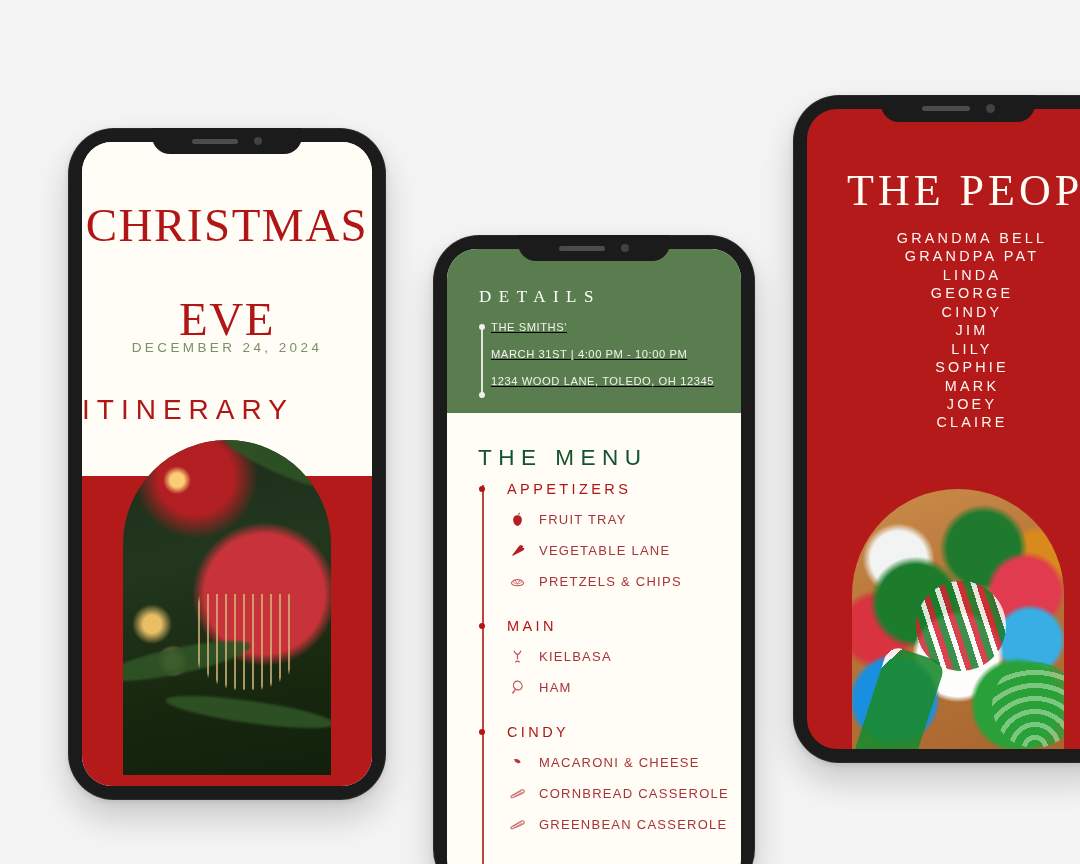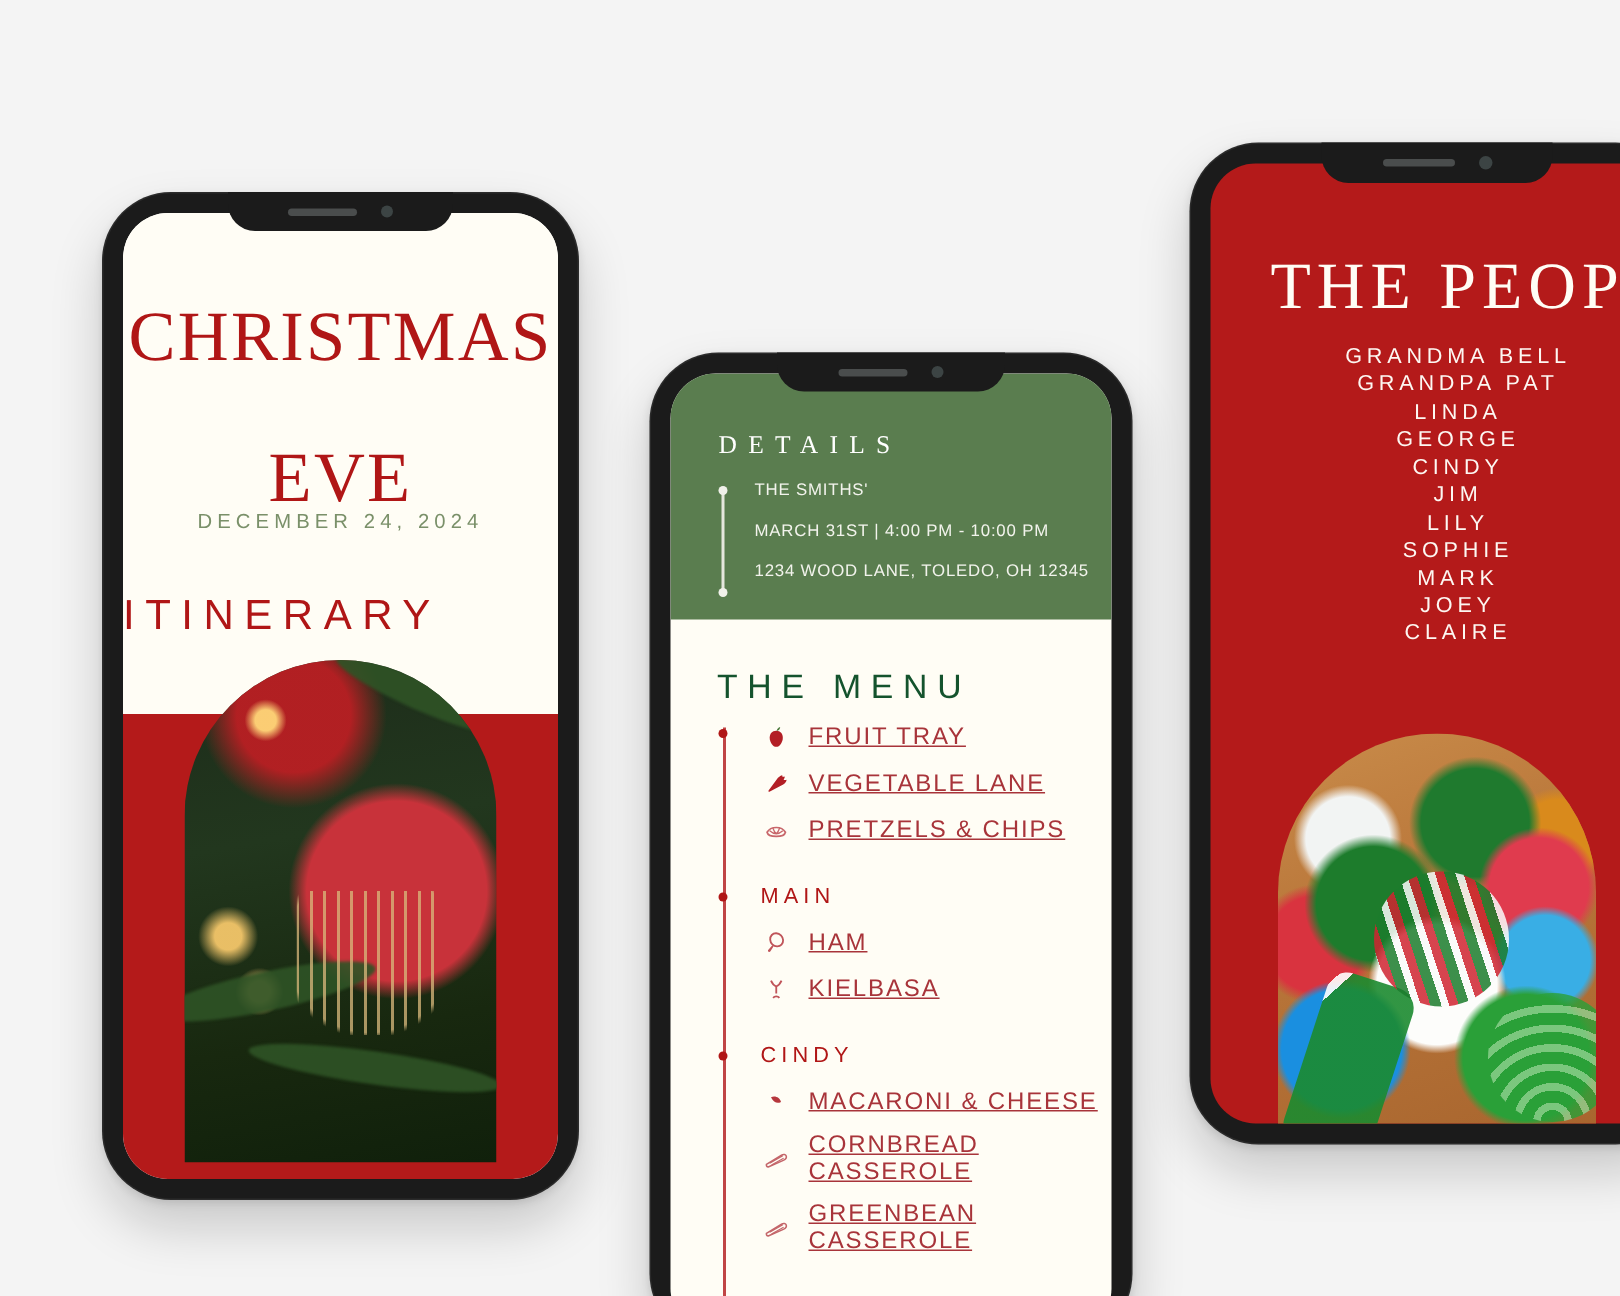--- a/index.html
+++ b/index.html
@@ -105,21 +105,21 @@
   .detail-rail{
     position:absolute;left:34px;top:78px;width:2px;height:68px;
     background:#e5e7dd;
   }
   .detail-rail .dot{
     position:absolute;left:-2px;width:6px;height:6px;border-radius:50%;
     background:#f0f1ea;
   }
   .detail-rail .dot.top{top:-3px;}
   .detail-rail .dot.bot{bottom:-3px;}
-  .detail-lines{position:absolute;left:56px;top:72px;right:14px;}
+  .detail-lines{position:absolute;left:44px;top:72px;right:14px;text-decoration:underline;}
   .detail-lines div{
     color:#f2f3ec;font-size:11.2px;letter-spacing:.55px;
     margin-bottom:15px;white-space:nowrap;
   }
 
   .menu-title{
     position:absolute;left:31px;top:196px;
     color:#14532d;font-size:22.5px;letter-spacing:6.5px;
   }
   .menu-rail{
@@ -136,21 +136,21 @@
   }
   .mcat-dot{
     position:absolute;left:32px;top:5px;width:6px;height:6px;
     border-radius:50%;background:#b01616;
   }
   .mrow{
     display:flex;align-items:center;gap:11px;margin-bottom:10px;
   }
   .mrow .mico{width:21px;height:21px;flex:0 0 21px;display:block;}
   .mrow .mlabel{
-    color:#a8343a;font-size:16px;letter-spacing:1.25px;text-decoration:underline;
+    color:#a8343a;font-size:13px;letter-spacing:1.25px;
   }
   .mcat-gap{height:16px;}
 
   
   #phone-right{left:793px;top:95px;width:330px;height:668px;}
   #phone-right .screen{left:14px;top:14px;width:302px;height:640px;background:#b41a1a;}
   #phone-right .notch{width:154px;height:27px;}
   #phone-right .speaker{width:48px;height:5px;}
   #phone-right .camera{width:9px;height:9px;}
 
@@ -266,20 +266,21 @@
           <div>MARCH 31ST | 4:00 PM - 10:00 PM</div>
           <div>1234 WOOD LANE, TOLEDO, OH 12345</div>
         </div>
       </div>
 
       <div class="menu-title">THE MENU</div>
       <div class="menu-rail"></div>
       <div class="menu-body" id="menu-body">
           <div class="mcat">
             <span class="mcat-dot"></span>
+            <div class="mcat-head">APPETIZERS</div>
             <div class="mrow">
               <svg viewBox="0 0 24 24" class="mico">
                 <path d="M12 7c-3.2 0-5 2.3-5 5.3 0 3.4 2.4 7 5 7s5-3.6 5-7C17 9.3 15.2 7 12 7z" fill="#b31f25"></path>
                 <path d="M12.3 7.2c.2-1.6 1.3-2.8 2.7-3.1-.1 1.6-1.1 2.8-2.7 3.1z" fill="#4d7a3c"></path>
               </svg>
               <span class="mlabel">FRUIT TRAY</span>
             </div>
             <div class="mrow">
               <svg viewBox="0 0 24 24" class="mico">
                 <path d="M16.6 5.5c-1 .2-2.2.9-3.3 2L6.3 16.9c-.5.7-.2 1.4.5 1.2l10.5-5.5c1.6-1 2.5-2.4 2.6-3.6-.8.3-1.6.3-2.3 0 .5-.6.8-1.5 1-2.5-.7.2-1.4.2-2 0z" fill="#b31f25"></path>
@@ -293,32 +294,32 @@
               </svg>
               <span class="mlabel">PRETZELS &amp; CHIPS</span>
             </div>
           </div>
           <div class="mcat-gap"></div>
           <div class="mcat">
             <span class="mcat-dot"></span>
             <div class="mcat-head">MAIN</div>
             <div class="mrow">
               <svg viewBox="0 0 24 24" class="mico">
-                <path d="M15.6 6.4c2 2 2.2 5.2.4 7.1-1.8 1.9-5 1.7-7-.3s-2.2-5.2-.4-7.1c1.8-1.9 5-1.7 7 .3z" fill="none" stroke="#c0555a" stroke-width="1.4"></path>
-                <path d="M9.2 13.8 6 17.4c-.5.6-.4 1.3.2 1.5.6.2 1.2-.1 1.5-.6l2.2-3.5z" fill="#c0555a"></path>
-              </svg>
-              <span class="mlabel">HAM</span>
-            </div>
-            <div class="mrow">
-              <svg viewBox="0 0 24 24" class="mico">
                 <path d="M8 5.5c.9 2.2 2 3.6 4 4.4 2-.8 3.1-2.2 4-4.4" fill="none" stroke="#c0555a" stroke-width="1.4"></path>
                 <path d="M12 9.9v5.4" stroke="#c0555a" stroke-width="1.4" fill="none"></path>
                 <path d="M9.6 18.6c1.2-1.6 3.6-1.6 4.8 0" fill="none" stroke="#c0555a" stroke-width="1.4"></path>
               </svg>
               <span class="mlabel">KIELBASA</span>
+            </div>
+            <div class="mrow">
+              <svg viewBox="0 0 24 24" class="mico">
+                <path d="M15.6 6.4c2 2 2.2 5.2.4 7.1-1.8 1.9-5 1.7-7-.3s-2.2-5.2-.4-7.1c1.8-1.9 5-1.7 7 .3z" fill="none" stroke="#c0555a" stroke-width="1.4"></path>
+                <path d="M9.2 13.8 6 17.4c-.5.6-.4 1.3.2 1.5.6.2 1.2-.1 1.5-.6l2.2-3.5z" fill="#c0555a"></path>
+              </svg>
+              <span class="mlabel">HAM</span>
             </div>
           </div>
           <div class="mcat-gap"></div>
           <div class="mcat">
             <span class="mcat-dot"></span>
             <div class="mcat-head">CINDY</div>
             <div class="mrow">
               <svg viewBox="0 0 24 24" class="mico">
                 <path d="M8 8.5c3.6-1.3 6.8.5 7.6 3.6-2.6 1.5-5.6.6-7.6-3.6z" fill="#b6373d"></path>
               </svg>

